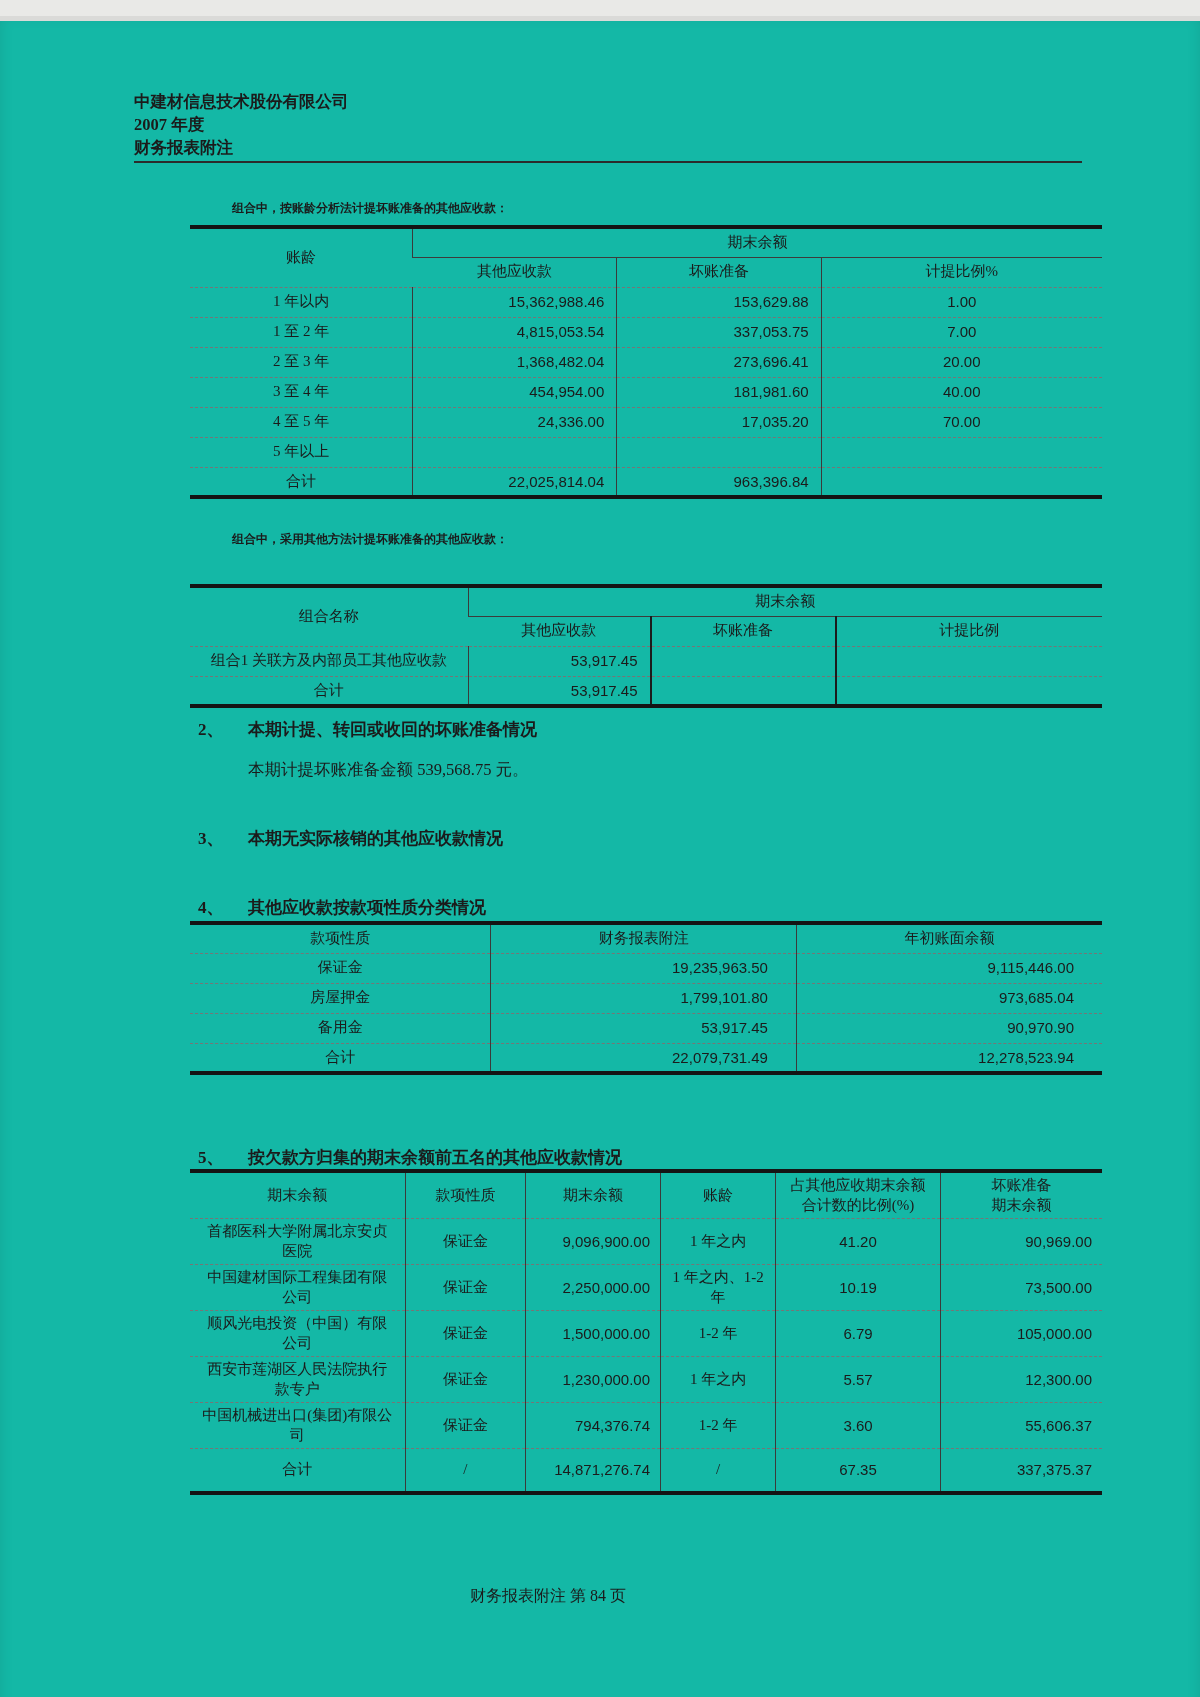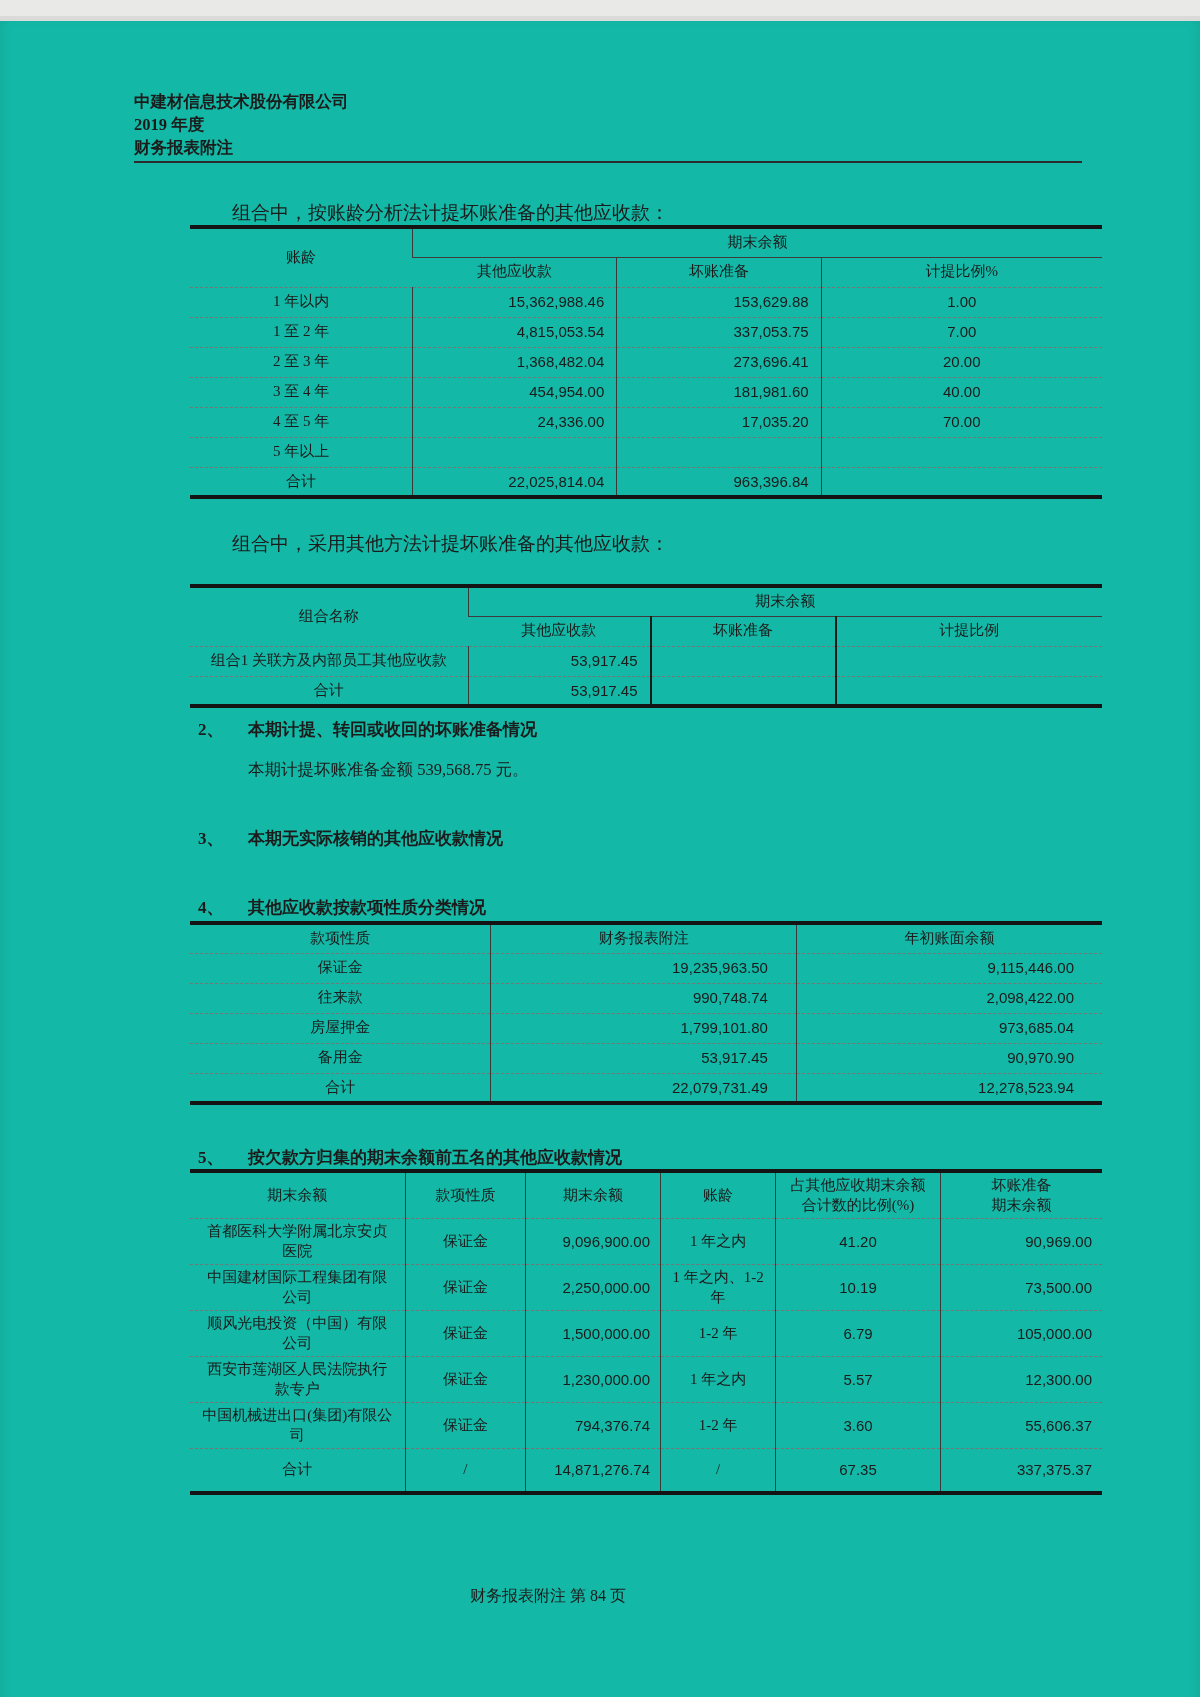--- a/index.html
+++ b/index.html
@@ -12,21 +12,21 @@
     color:#1b1b1b;
     box-shadow:inset 0 0 14px rgba(0,0,0,0.10);
     overflow:hidden;
   }
   .abs{position:absolute;}
   
   .hdr{left:134px;top:74px;font-size:16.5px;font-weight:bold;line-height:23px;}
   .hdr div{white-space:nowrap;}
   .rule{left:134px;top:145px;width:948px;height:2px;background:#2b2b2b;}
   
-  .tbl-title{font-size:19px;font-weight:normal;white-space:nowrap;}
+  .tbl-title{font-size:12px;font-weight:bold;white-space:nowrap;}
   .sec{display:flex;font-size:17px;font-weight:bold;}
   .sec .no{width:50px;flex:0 0 50px;}
   .para{font-size:16.5px;}
   
   table.tbl{
     width:100%;border-collapse:collapse;table-layout:fixed;
     border-top:4px solid #141414;border-bottom:4px solid #141414;
     font-size:15px;line-height:1.3;
   }
   .tbl th,.tbl td{
@@ -53,21 +53,21 @@
 </style>
 </head>
 <body>
 
 <div class="page">
 
   <div class="abs edge-top"></div>
 
   <div class="abs hdr">
     <div>中建材信息技术股份有限公司</div>
-    <div>2019 年度</div>
+    <div>2007 年度</div>
     <div>财务报表附注</div>
   </div>
   <div class="abs rule"></div>
 
   <div class="abs tbl-title" style="left:232px;top:184px;">组合中，按账龄分析法计提坏账准备的其他应收款：</div>
 
   <div class="abs" style="left:190px;top:209px;width:912px;">
     <table class="tbl t1">
       <colgroup>
           <col style="width:24.4%">
@@ -199,25 +199,20 @@
           <th class="ctr">款项性质</th>
           <th class="ctr">财务报表附注</th>
           <th class="ctr">年初账面余额</th>
         </tr>
       </thead>
       <tbody>
         <tr>
           <td class="lft">保证金</td>
           <td class="num">19,235,963.50</td>
           <td class="num">9,115,446.00</td>
-        </tr>
-        <tr>
-          <td class="lft">往来款</td>
-          <td class="num">990,748.74</td>
-          <td class="num">2,098,422.00</td>
         </tr>
         <tr>
           <td class="lft">房屋押金</td>
           <td class="num">1,799,101.80</td>
           <td class="num">973,685.04</td>
         </tr>
         <tr>
           <td class="lft">备用金</td>
           <td class="num">53,917.45</td>
           <td class="num">90,970.90</td>

